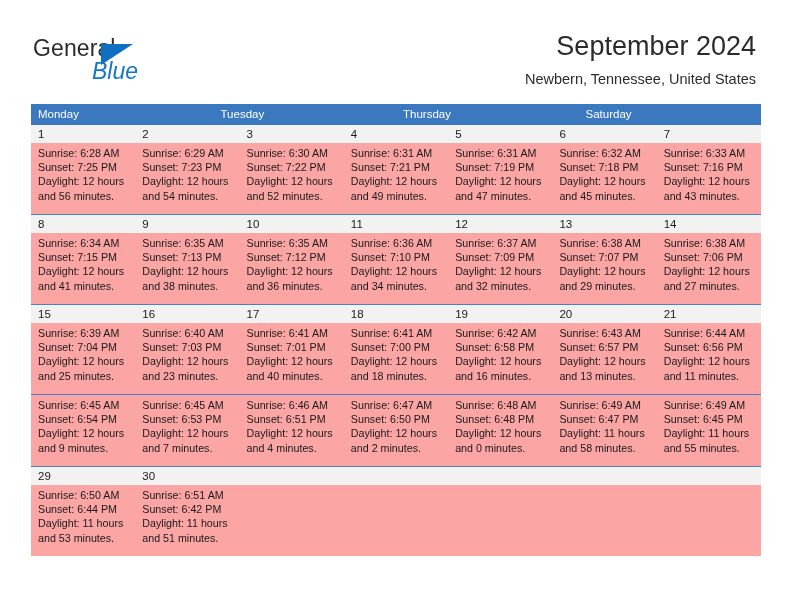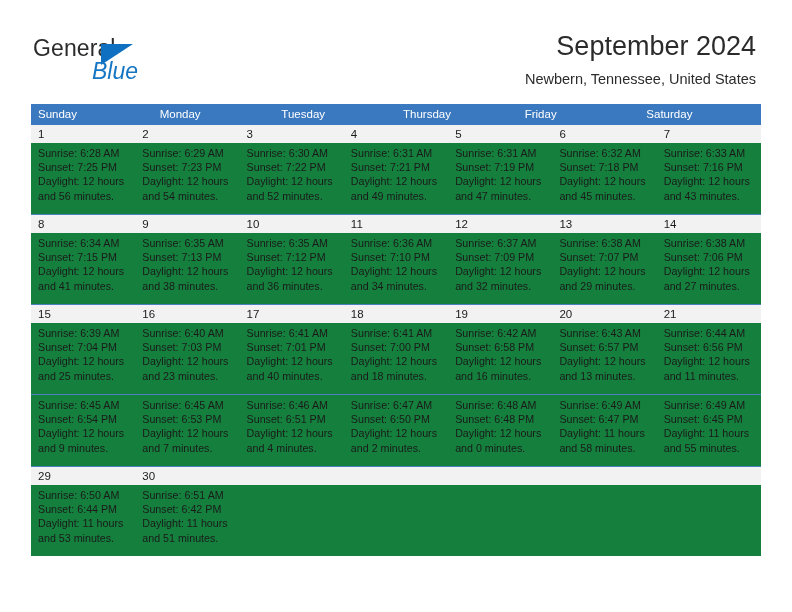--- a/index.html
+++ b/index.html
@@ -111,21 +111,21 @@
   .week + .week {
     border-top: 1px solid #4a80c0;
   }
   .week-daterow {
     display: flex;
     background: #f2f2f2;
     height: 18px;
   }
   .week-bodyrow {
     display: flex;
-    background: #15803d;
+    background: #fca5a5;
     height: 71px;
   }
   .daynum {
     flex: 1 1 0;
     font-size: 11.5px;
     line-height: 18px;
     padding-left: 7px;
     box-sizing: border-box;
     color: #1a1a1a;
   }
@@ -157,25 +157,23 @@
     <div class="title-block">
       <div class="cal-title">September 2024</div>
       <div class="cal-subtitle">Newbern, Tennessee, United States</div>
     </div>
 
   </div>
 
   <div class="calendar">
 
     <div class="weekday-row">
-      <div class="weekday">Sunday</div>
       <div class="weekday">Monday</div>
       <div class="weekday">Tuesday</div>
       <div class="weekday">Thursday</div>
-      <div class="weekday">Friday</div>
       <div class="weekday">Saturday</div>
     </div>
 
     <div class="week">
       <div class="week-daterow">
         <div class="daynum">1</div>
         <div class="daynum">2</div>
         <div class="daynum">3</div>
         <div class="daynum">4</div>
         <div class="daynum">5</div>

